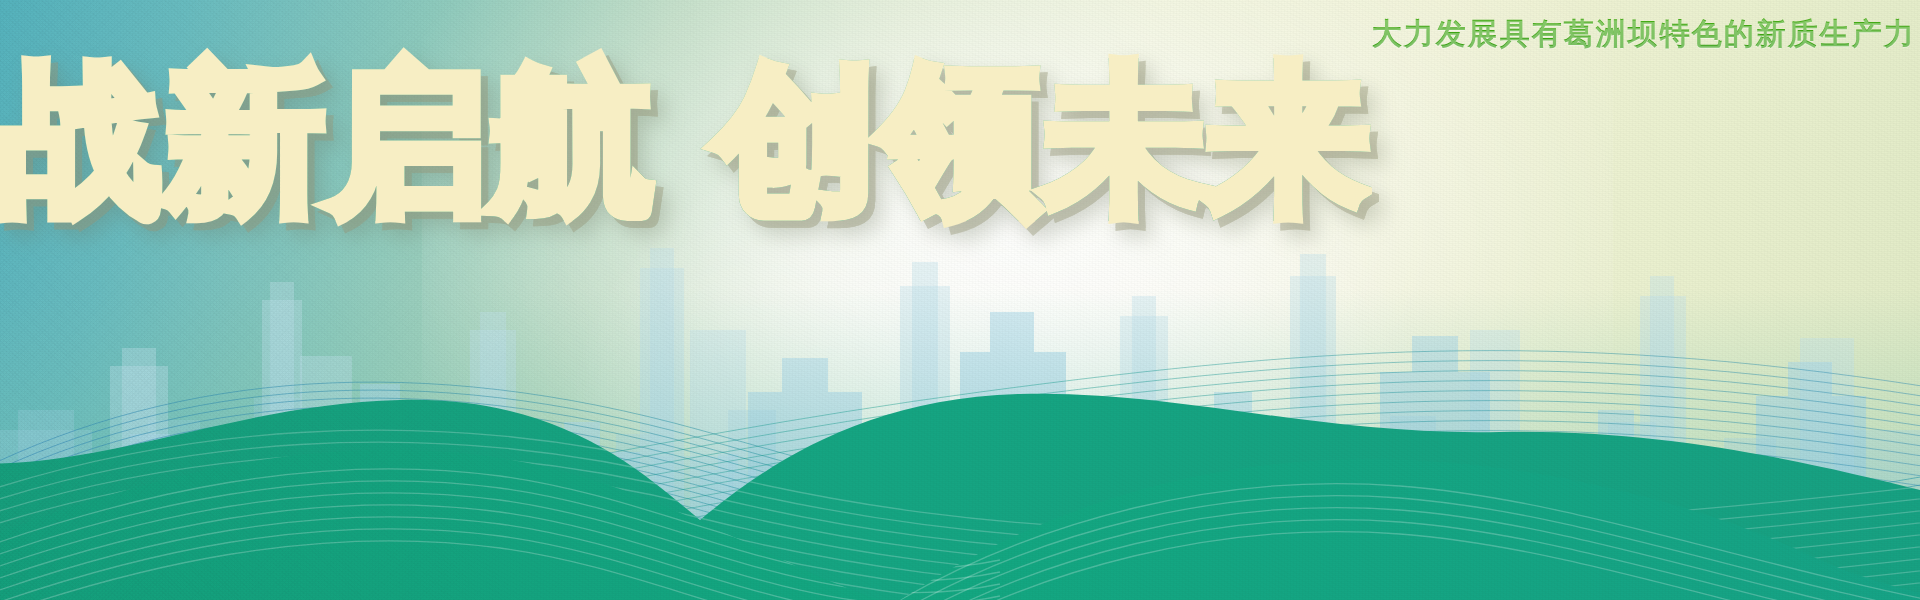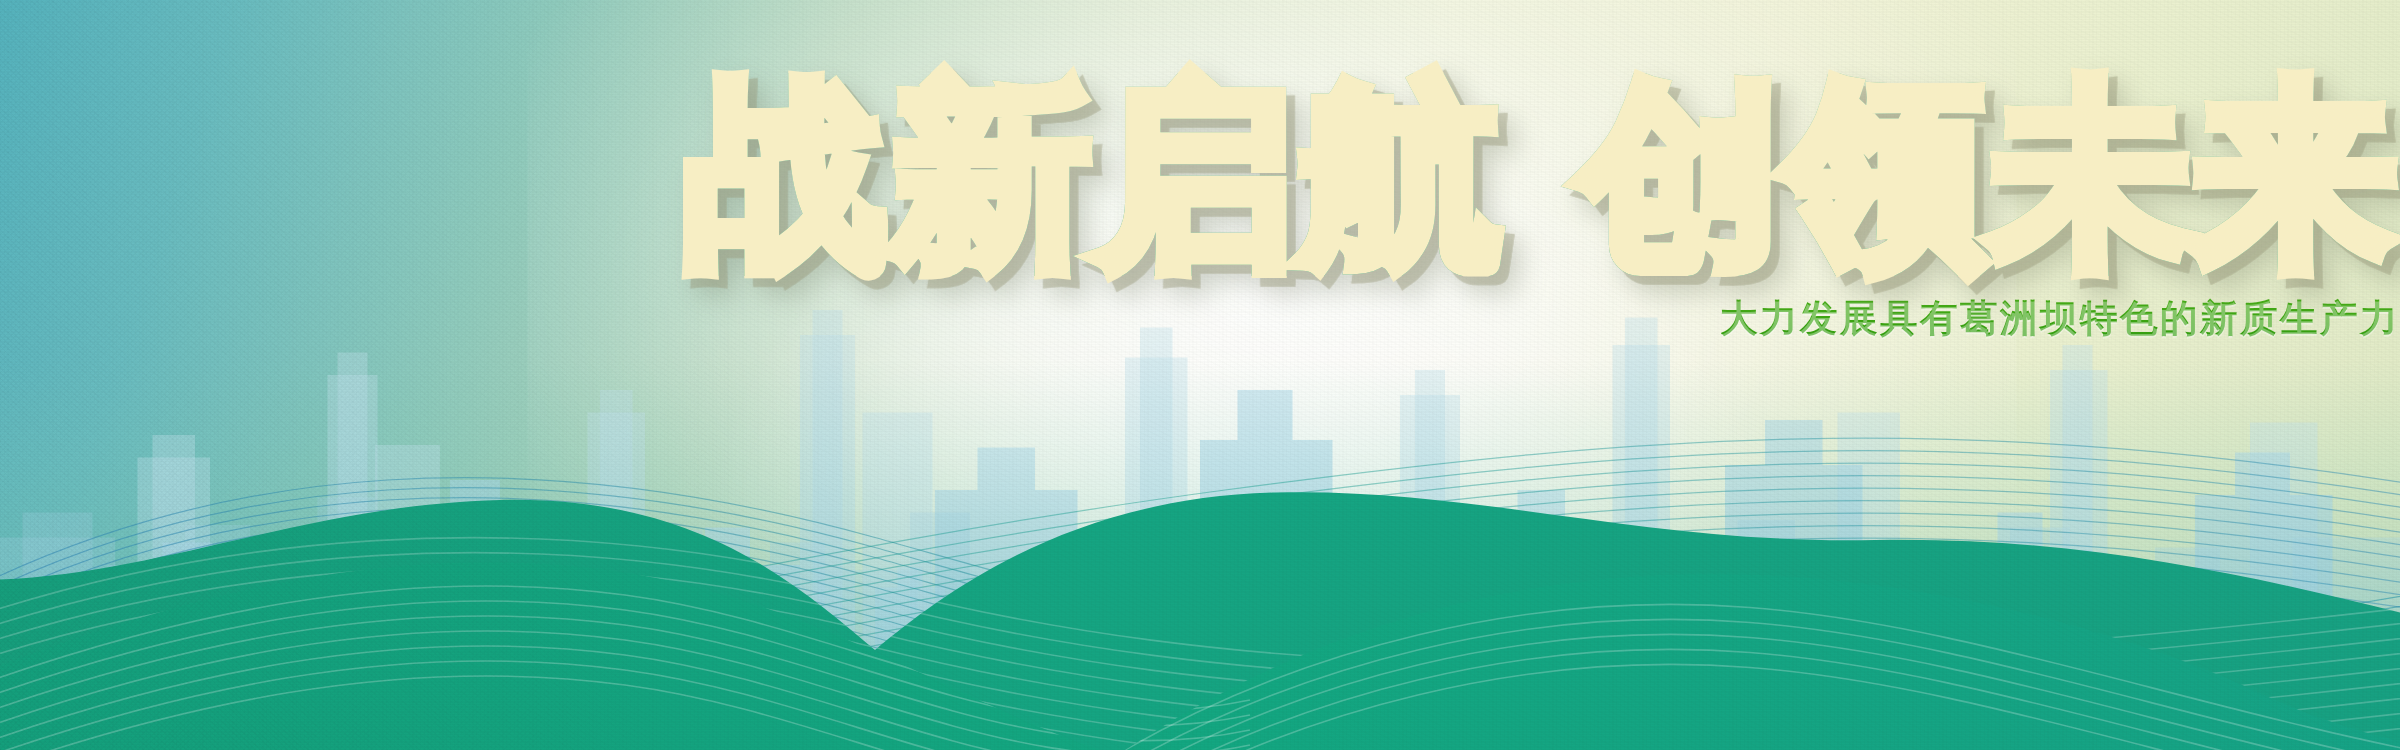--- a/index.html
+++ b/index.html
@@ -70,21 +70,21 @@
             mask-image:linear-gradient(90deg,#000 0%,rgba(0,0,0,.55) 45%,rgba(0,0,0,0) 100%);
   }
 
   
   .layer{position:absolute;left:0;top:0;width:1920px;height:600px;}
   .layer-skyline{opacity:1;}
 
   
   .text-wrap{
     position:absolute;left:0;right:0;top:0;
-    display:flex;flex-direction:column;align-items:flex-end;
+    display:flex;align-items:flex-start;
     pointer-events:none;
   }
   .headline{
     margin-top:58px;
     font-family:"DejaVu Sans","Liberation Sans",sans-serif;
     font-weight:700;
     font-size:160px;
     line-height:1.02;
     letter-spacing:4px;
     white-space:nowrap;

